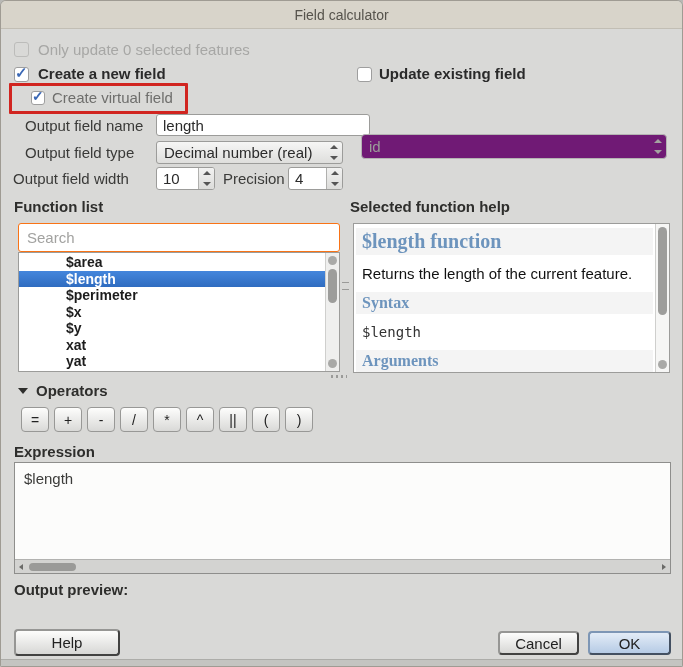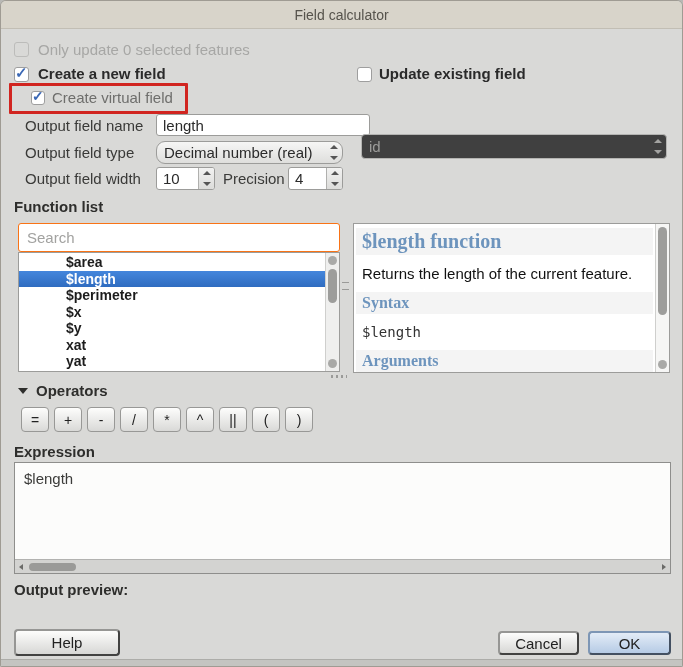--- a/index.html
+++ b/index.html
@@ -51,21 +51,21 @@
   .text-input {
     position: absolute; background: #fff;
     border: 1px solid #9c9c9a; border-radius: 3px;
     font-family: "Liberation Sans", sans-serif;
     font-size: 15px; color: #2b2b2b; padding: 0 6px; outline: none;
   }
 
   .combo {
     position: absolute;
     background: linear-gradient(#f6f6f5, #dededc);
-    border: 1px solid #9c9c9a; border-radius: 9px;
+    border: 1px solid #9c9c9a; border-radius: 3px;
     display: flex; align-items: center;
     font-size: 15px; color: #2b2b2b;
   }
   .combo .combo-text { padding-left: 7px; flex: 1; white-space: nowrap; overflow: hidden; }
 
   .spinbox {
     position: absolute; background: #fff;
     border: 1px solid #9c9c9a; border-radius: 3px;
     display: flex; align-items: center;
     font-size: 15px; color: #2b2b2b;
@@ -75,21 +75,21 @@
   .spin-arrows {
     width: 16px; align-self: stretch; display: flex; flex-direction: column;
     border-left: 1px solid #b0b0ae;
     background: linear-gradient(#f2f2f1, #dcdcda);
     border-radius: 0 2px 2px 0;
   }
   .spin-arrows.flat { border-left: none; background: transparent; }
   .spin-arrows .up, .spin-arrows .down { flex: 1; display: flex; align-items: center; justify-content: center; }
   .tri-up { width: 0; height: 0; border-left: 4px solid transparent; border-right: 4px solid transparent; border-bottom: 4px solid #555; }
   .tri-down { width: 0; height: 0; border-left: 4px solid transparent; border-right: 4px solid transparent; border-top: 4px solid #555; }
-  .disabled-combo { background: #404040; border-color: #b4b4b2; color: #9b9b99; }
+  .disabled-combo { background: #701a75; border-color: #b4b4b2; color: #9b9b99; }
   .disabled-combo .tri-up { border-bottom-color: #a3a3a1; }
   .disabled-combo .tri-down { border-top-color: #a3a3a1; }
 
   
   .section-label { position: absolute; font-size: 15px; font-weight: bold; color: #2e2e2c; white-space: nowrap; }
 
   
   .search-input {
     position: absolute; left: 17px; top: 222px; width: 322px; height: 29px;
     background: #fff; border: 1px solid #f97316; border-radius: 3px;
@@ -253,21 +253,21 @@
     <span class="spin-arrows flat">
       <span class="up">
           <span class="tri-up"></span>
         </span>
       <span class="down">
           <span class="tri-down"></span>
         </span>
     </span>
   </div>
 
-  <div class="form-label" style="left:24px; top:169px;">Output field width</div>
+  <div class="form-label" style="left:12px; top:169px;">Output field width</div>
   <div class="spinbox" style="left:155px; top:166px; width:59px; height:23px;">
     <span class="spin-value">10</span>
     <span class="spin-arrows">
       <span class="up">
           <span class="tri-up"></span>
         </span>
       <span class="down">
           <span class="tri-down"></span>
         </span>
     </span>
@@ -291,20 +291,21 @@
       <span class="up">
           <span class="tri-up"></span>
         </span>
       <span class="down">
           <span class="tri-down"></span>
         </span>
     </span>
   </div>
 
   <div class="section-label" style="left:13px; top:197px;">Function list</div>
+  <div class="section-label" style="left:349px; top:197px;">Selected function help</div>
 
   <input class="search-input" placeholder="Search" style="">
 
   <div class="func-list">
     <div class="func-rows">
 
         <div class="func-row">$area</div>
 
         <div class="func-row selected">$length</div>
 

